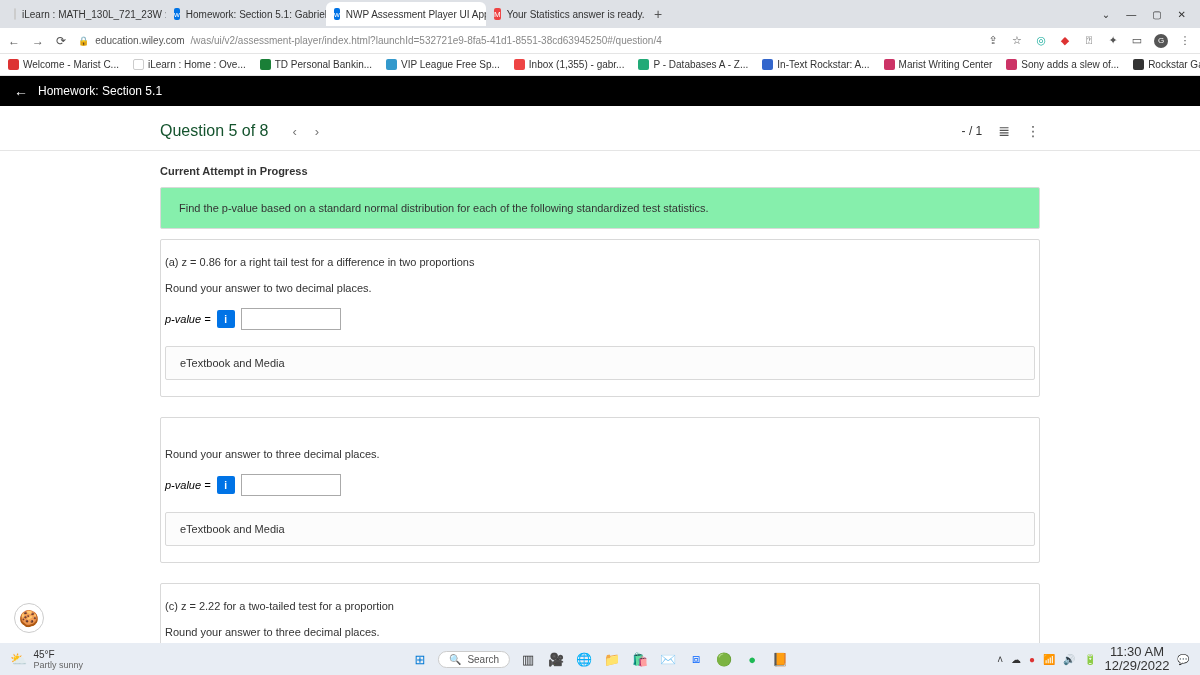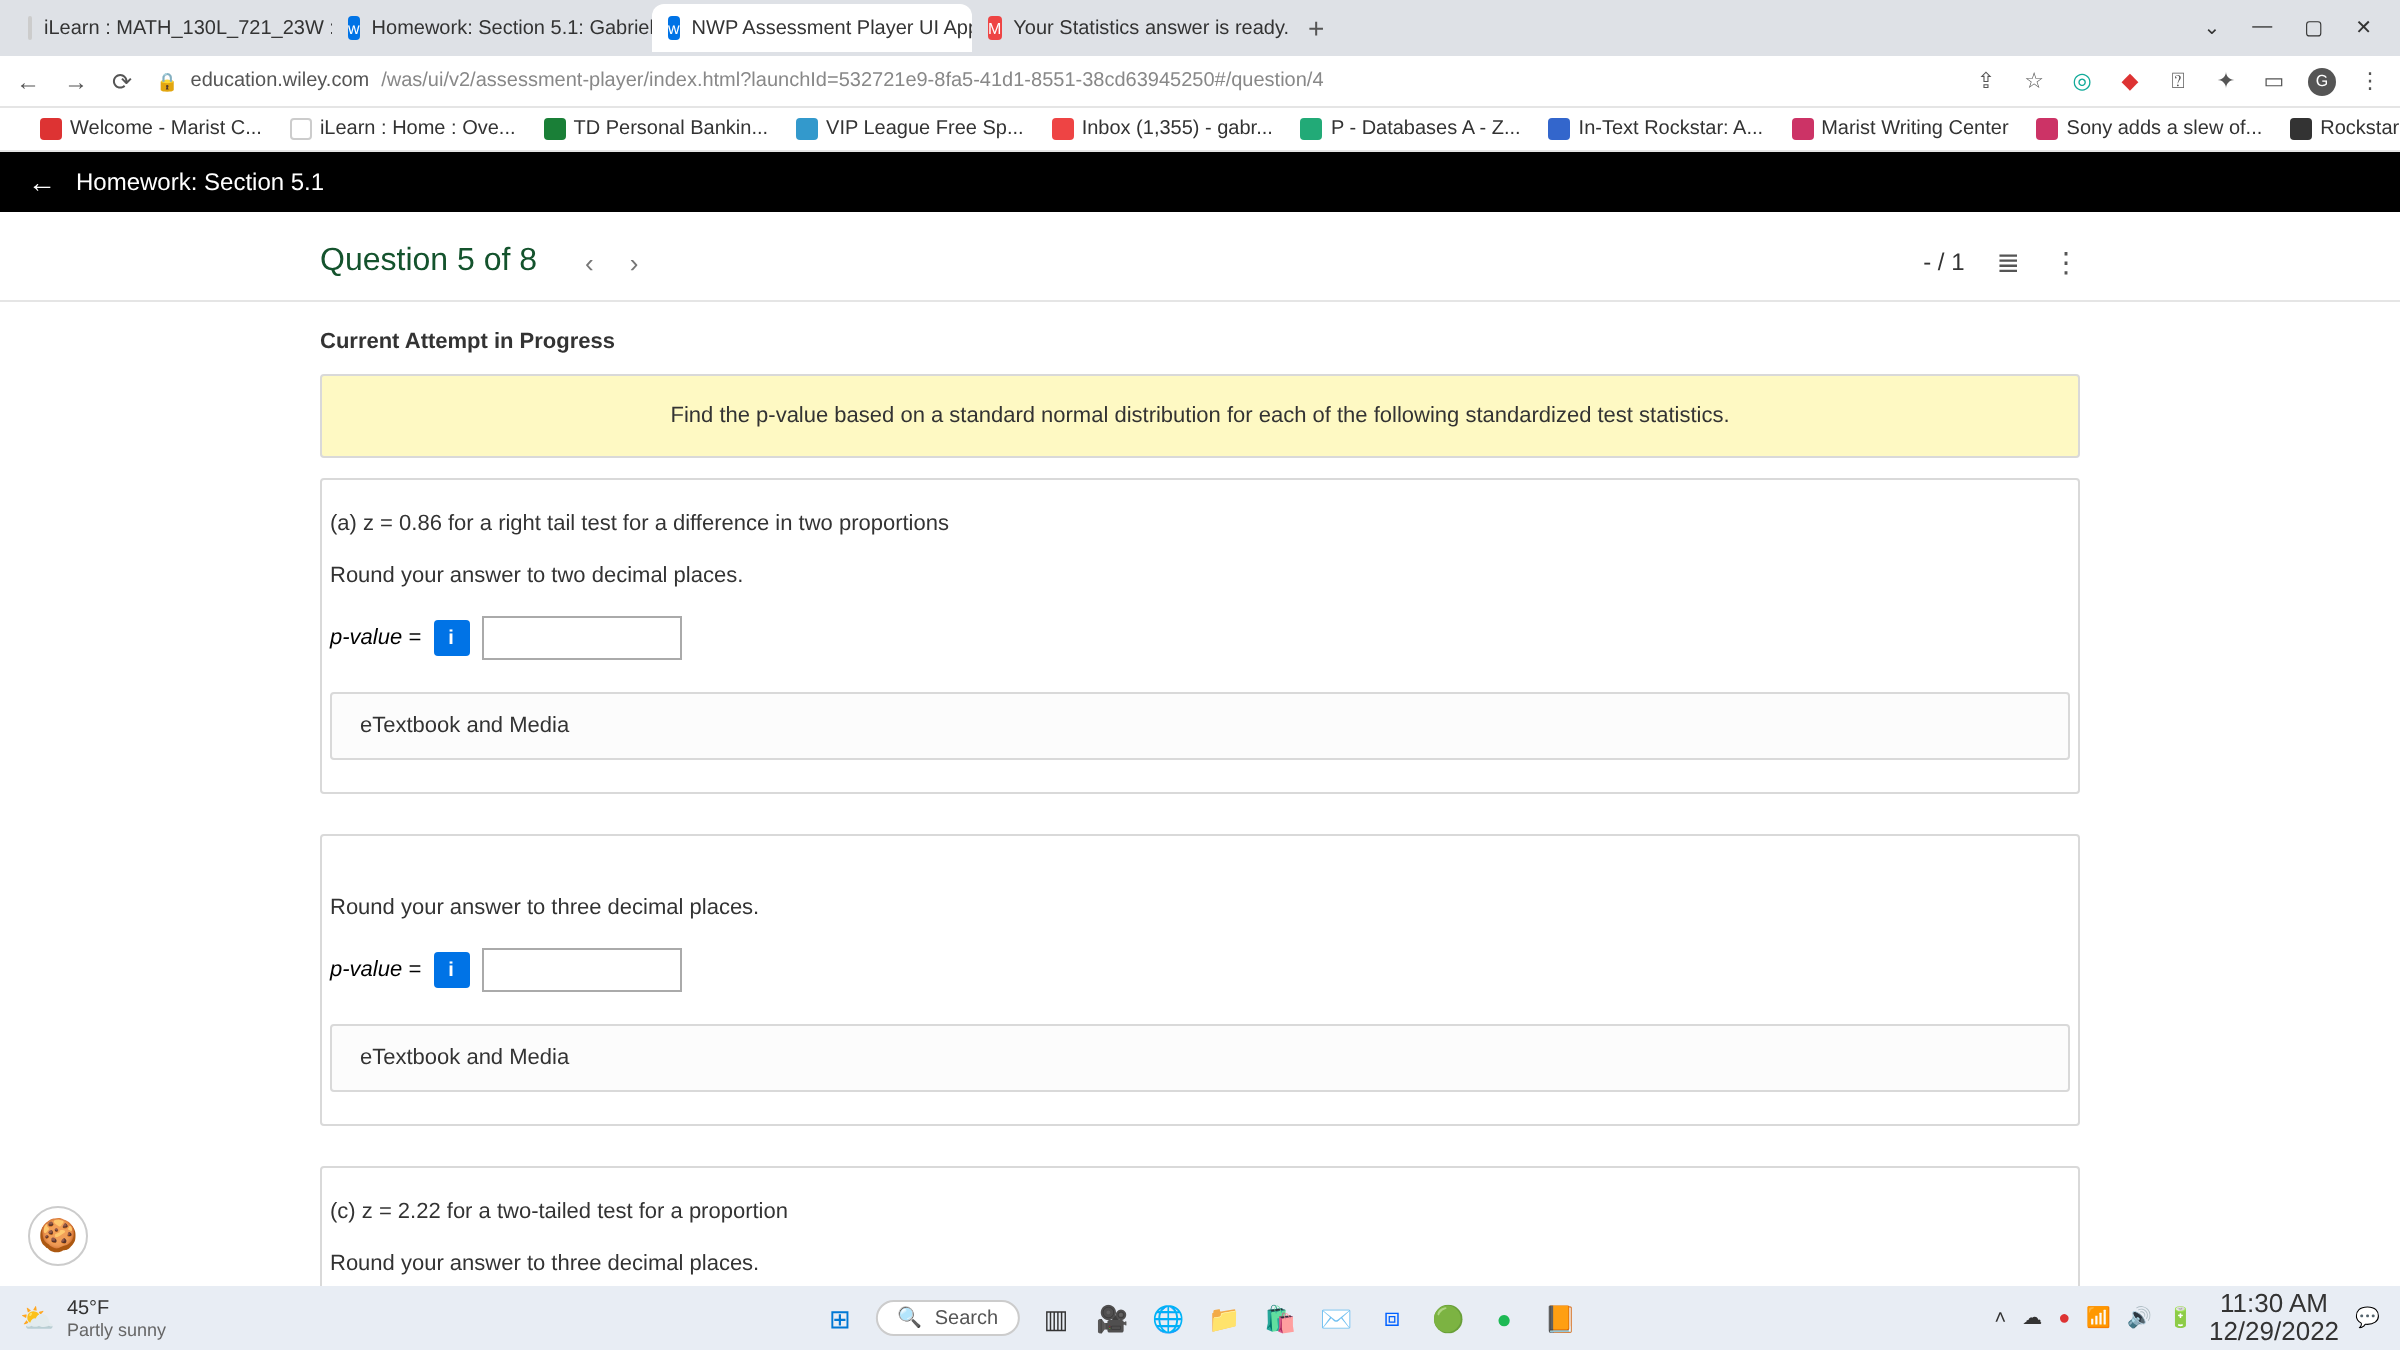--- a/index.html
+++ b/index.html
@@ -15,21 +15,21 @@
 .winctrl span { cursor: default; }
 
 .address-bar { display: flex; align-items: center; height: 26px; background: #fff; border-bottom: 1px solid #e5e5e5; padding: 0 8px; gap: 12px; }
 .navbtn { color: #555; font-size: 12px; }
 .url { flex: 0 1 auto; font-size: 10px; color: #555; display: flex; align-items: center; gap: 6px; }
 .lock { font-size: 9px; }
 .addr-icons { margin-left: auto; display: flex; gap: 10px; align-items: center; }
 .addr-icons .ic { width: 14px; height: 14px; font-size: 11px; color: #555; display: inline-flex; align-items: center; justify-content: center; }
 .circle-g { width: 14px; height: 14px; border-radius: 50%; background: #555; color: #fff; font-size: 8px; display: inline-flex; align-items: center; justify-content: center; }
 
-.bookmarks { display: flex; align-items: center; height: 22px; background: #fff; border-bottom: 1px solid #e5e5e5; padding: 0 20px; gap: 14px; font-size: 10px; color: #333; }
+.bookmarks { display: flex; align-items: center; height: 22px; background: #fff; border-bottom: 1px solid #e5e5e5; padding: 0 8px; gap: 14px; font-size: 10px; color: #333; }
 .bm { display: flex; align-items: center; gap: 4px; white-space: nowrap; }
 .bm .bic { width: 11px; height: 11px; display: inline-block; border-radius: 2px; }
 
 
 .page-header { background: #000; color: #fff; height: 30px; display: flex; align-items: center; padding: 0 14px; font-size: 12px; gap: 10px; }
 .page-header .arrow { font-size: 14px; }
 
 
 .content-wrap { height: calc(675px - 28px - 26px - 22px - 30px - 32px); overflow-y: scroll; background: #fff; position: relative; }
 .content-inner { width: 880px; margin: 0 auto; padding: 12px 0 40px; }
@@ -38,21 +38,21 @@
 .qtitle { font-size: 16px; color: #14532d; }
 .qnav { display: flex; gap: 18px; margin-left: 24px; color: #777; font-size: 13px; }
 .progress { margin-left: auto; display: flex; align-items: center; gap: 16px; color: #333; font-size: 12px; }
 .progress .ic { font-size: 14px; color: #555; }
 
 .divider { height: 1px; background: #e5e5e5; margin: 0 -200px 8px; }
 
 .attempt { font-size: 11px; font-weight: bold; color: #333; padding: 6px 0 10px; }
 
 .panel { border: 1px solid #d9d9d9; border-radius: 2px; padding: 14px 18px; font-size: 11px; color: #333; margin-bottom: 10px; }
-.prompt-panel { background: #fef9c3; text-align: center; }
+.prompt-panel { background: #86efac; }
 
 .qblock { border: 1px solid #d9d9d9; border-radius: 2px; padding: 16px 4px; margin-bottom: 20px; }
 .qtext { font-size: 11px; color: #333; }
 .qhint { font-size: 11px; color: #333; margin-top: 14px; }
 .inrow { display: flex; align-items: center; gap: 6px; margin-top: 14px; font-size: 11px; font-style: italic; }
 .info-badge { width: 18px; height: 18px; background: #0073e6; color: #fff; display: inline-flex; align-items: center; justify-content: center; font-size: 10px; font-weight: bold; font-style: normal; border-radius: 2px; }
 .ans-input { width: 100px; height: 22px; border: 1px solid #aaa; padding: 0 4px; font-size: 11px; }
 
 .media-bar { border: 1px solid #d9d9d9; border-radius: 2px; padding: 10px 14px; margin-top: 16px; font-size: 11px; color: #333; background: #fcfcfc; }
 

